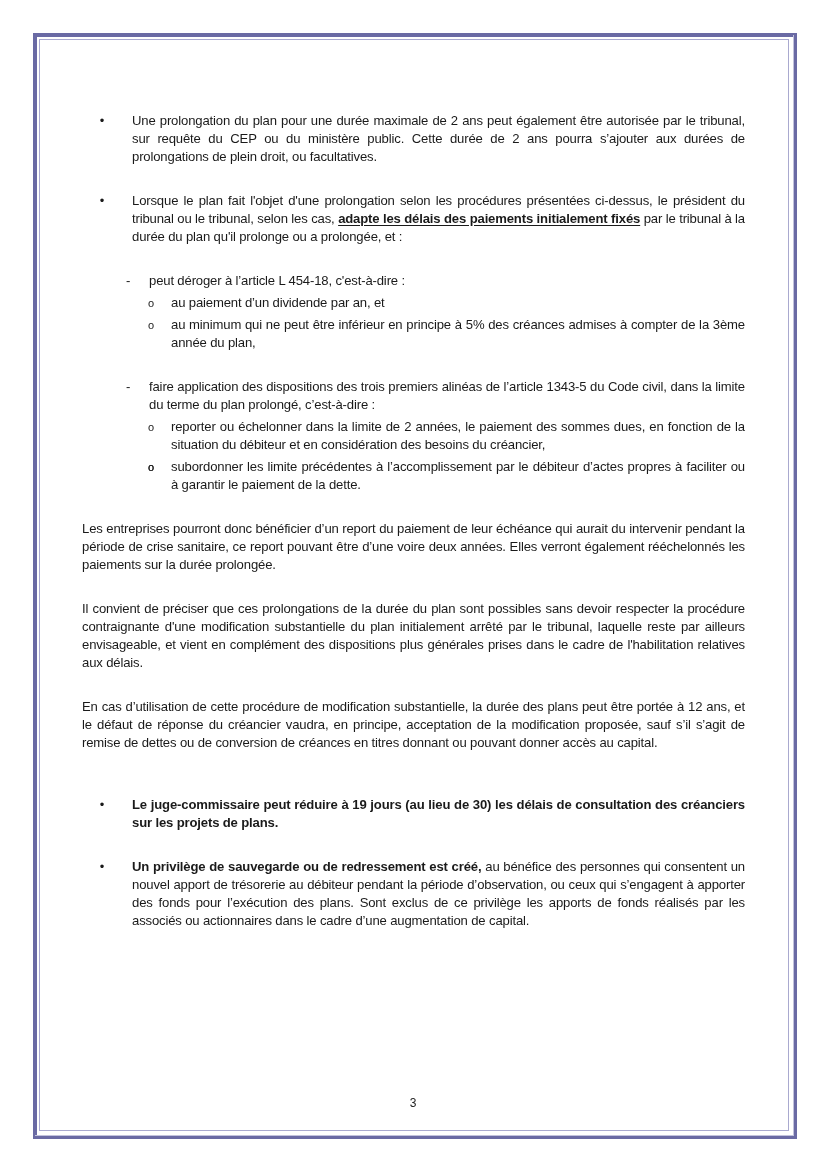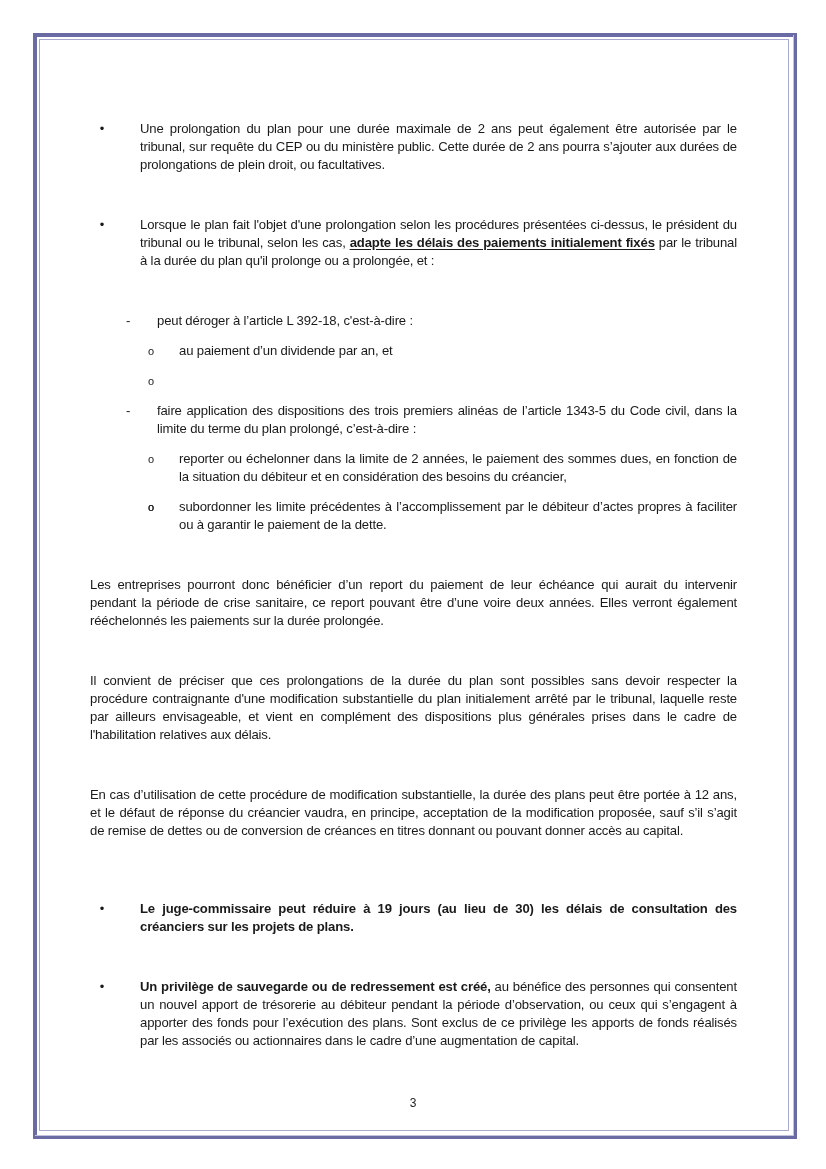--- a/index.html
+++ b/index.html
@@ -7,21 +7,21 @@
          font-family: "Liberation Sans", sans-serif; color: #1a1a1a; }
   .frame-outer { position: absolute; left: 33px; top: 33px; width: 756px; height: 1098px;
                  border: 4px solid #6a6aa4; box-sizing: content-box; }
   .frame-inner { position: absolute; left: 39px; top: 39px; width: 748px; height: 1090px;
                  border: 1px solid #a9a9cf; }
   .frame-right { position: absolute; left: 793px; top: 35px; width: 1px; height: 1100px; background: #c2c2dc; }
   .frame-bottom { position: absolute; left: 35px; top: 1135px; width: 759px; height: 1px; background: #c2c2dc; }
 
   .content { position: absolute; left: 78px; top: 108px; width: 671px;
              font-size: 13.1px; line-height: 18px; letter-spacing: -0.15px; }
-  p { margin: 12px; text-align: justify; }
+  p { margin: 4px; text-align: justify; }
   .gap { height: 18px; }
   .bullet-row { position: relative; padding-left: 50px; }
   .bullet-row .dot { position: absolute; left: 19px; top: 0; width: 10px; text-align: center; font-size: 13px; }
   .dash-row { position: relative; padding-left: 67px; }
   .dash-row .dash { position: absolute; left: 48px; top: 0; }
   .circ-row { position: relative; padding-left: 89px; }
   .circ-row .circ { position: absolute; left: 70px; top: 0; font-size: 11px; }
   b { font-weight: bold; }
   u { text-decoration: underline; text-underline-offset: 2px; }
   .pagenum { position: absolute; left: 0; width: 826px; top: 1096px; text-align: center;
@@ -46,28 +46,29 @@
 
   <div class="bullet-row">
     <span class="dot">•</span>
     <p><span>Lorsque le plan fait l'objet d'une prolongation selon les procédures présentées ci-dessus, le président du tribunal ou le tribunal, selon les cas, </span><b><u>adapte les délais des paiements initialement fixés</u></b><span> par le tribunal à la durée du plan qu'il prolonge ou a prolongée, et :</span></p>
   </div>
 
   <div class="gap"></div>
 
   <div class="dash-row">
     <span class="dash">-</span>
-    <p>peut déroger à l’article L 392-18, c'est-à-dire :</p>
+    <p>peut déroger à l’article L 454-18, c'est-à-dire :</p>
   </div>
   <div class="circ-row">
     <span class="circ">o</span>
     <p>au paiement d’un dividende par an, et</p>
   </div>
   <div class="circ-row">
     <span class="circ">o</span>
+    <p>au minimum qui ne peut être inférieur en principe à 5% des créances admises à compter de la 3ème année du plan,</p>
   </div>
 
   <div class="gap"></div>
 
   <div class="dash-row">
     <span class="dash">-</span>
     <p>faire application des dispositions des trois premiers alinéas de l’article 1343-5 du Code civil, dans la limite du terme du plan prolongé, c’est-à-dire :</p>
   </div>
   <div class="circ-row">
     <span class="circ">o</span>

